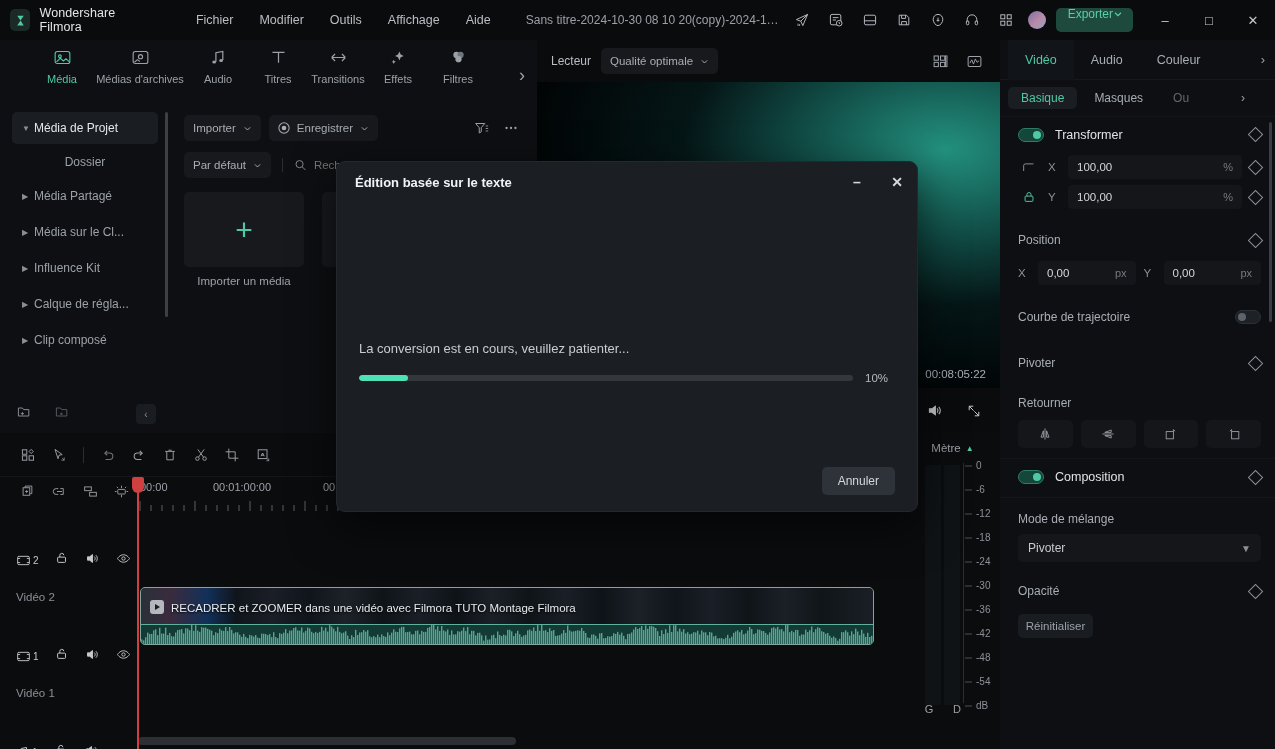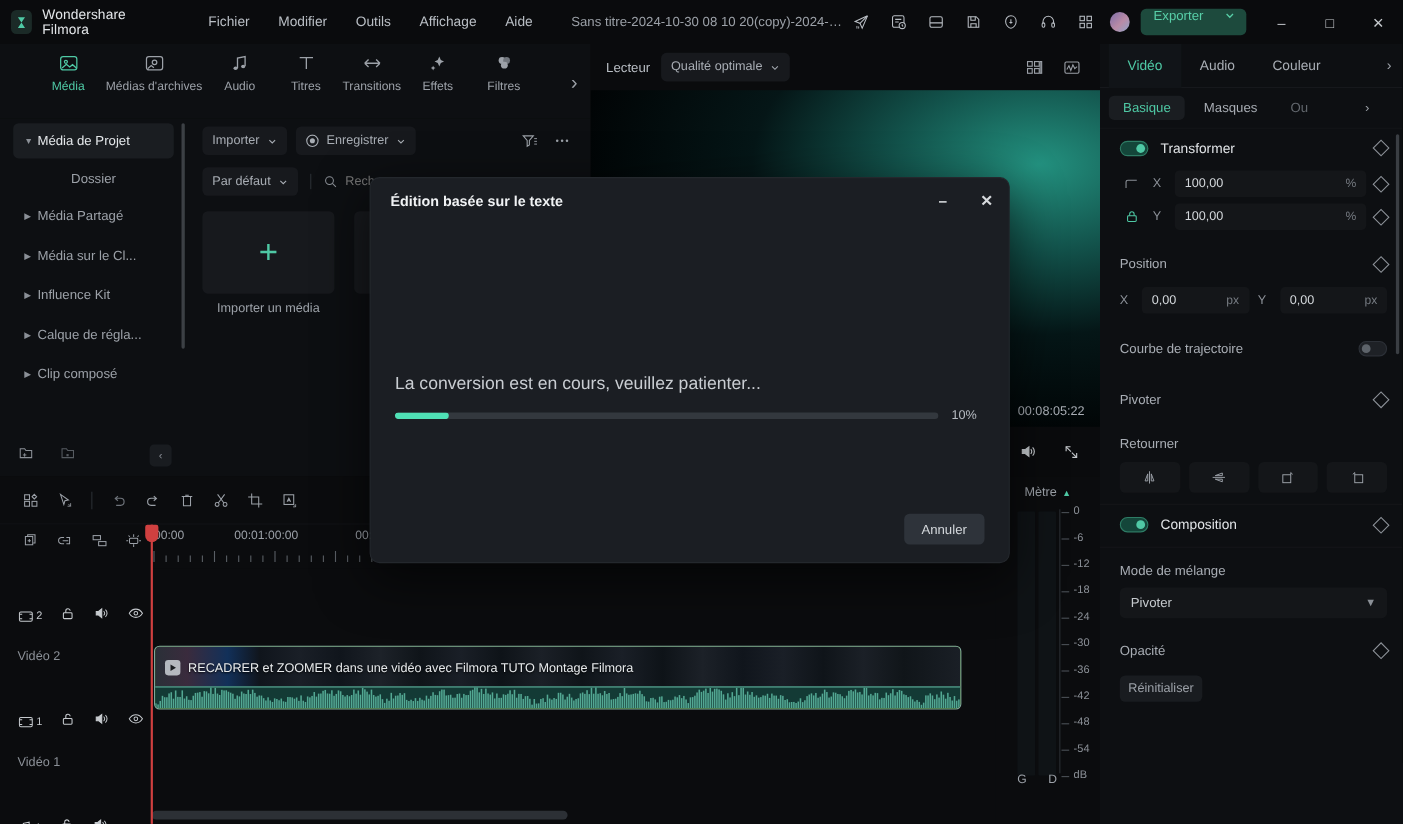--- a/index.html
+++ b/index.html
@@ -38,21 +38,21 @@
     margin: 0 2px; border-radius: 4px; cursor: default;
   }
   .avatar {
     width: 18px; height: 18px; border-radius: 50%;
     background: linear-gradient(135deg,#7d6ea8 0%, #b98ba6 55%, #8fa5c9 100%);
     margin: 0 8px 0 5px;
   }
   .export-btn {
     height: 24px; padding: 0 10px 12px 12px; margin-left: 2px; margin-right: 10px;
     border-radius: 5px; background: #1d4a3d;
-    display: flex; align-items: center; gap: 19px;
+    display: flex; align-items: center; gap: 0;
     font-size: 12px; color: #58cfa8; cursor: default;
   }
   .win-btn {
     width: 44px; height: 40px; display: flex; align-items: center; justify-content: center;
     color: #c6cace; font-size: 13px; cursor: default;
   }
 
   
   .maintoolbar {
     position: absolute; left: 0; top: 40px; width: 537px; height: 68px;
@@ -352,21 +352,21 @@
     height: 40px; display: flex; align-items: center; padding-left: 18px;
     font-size: 13px; color: #f1f3f5; font-weight: bold;
   }
   .modal-btns { margin-left: auto; display: flex; }
   .mbtn {
     width: 40px; height: 40px; display: flex; align-items: center; justify-content: center;
     color: #d7dadd; font-size: 14px; cursor: default;
   }
   .modal-body { position: relative; height: 311px; }
   .modal-status {
-    position: absolute; left: 22px; top: 139px; font-size: 16px; color: #c9cdd2;
+    position: absolute; left: 22px; top: 139px; font-size: 13px; color: #c9cdd2;
   }
   .progress-row {
     position: absolute; left: 22px; top: 170px; width: 540px; display: flex;
     align-items: center; gap: 12px;
   }
   .progress-track {
     flex: 1; height: 6px; border-radius: 3px; background: #33383e; overflow: hidden;
   }
   .progress-fill { height: 6px; border-radius: 3px; background: #4fe0b5; }
   .progress-pct { font-size: 11.5px; color: #b6bbc1; width: 34px; }

